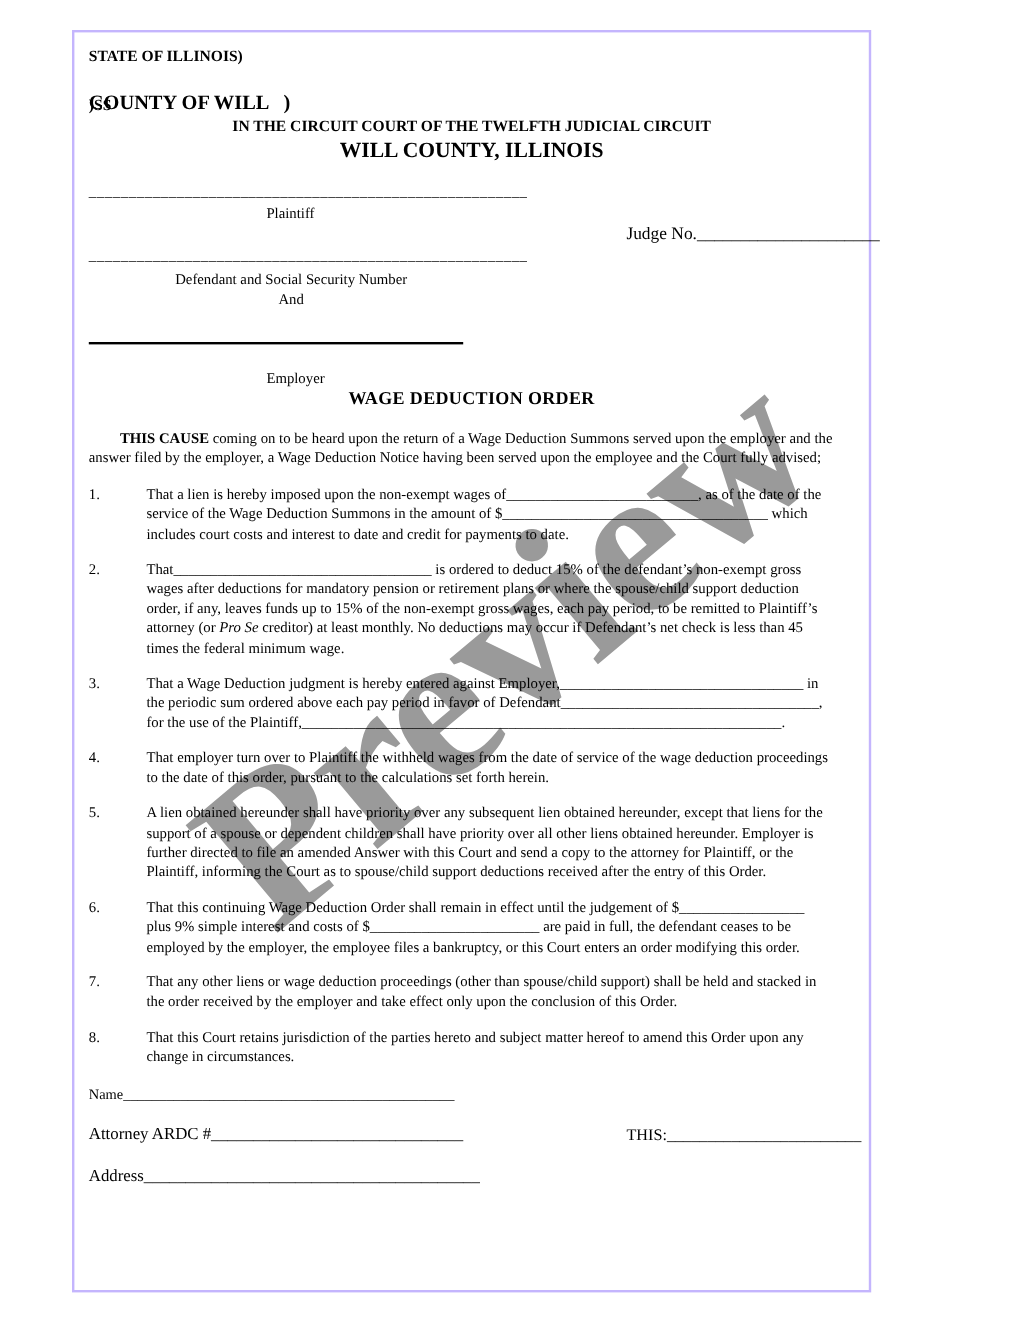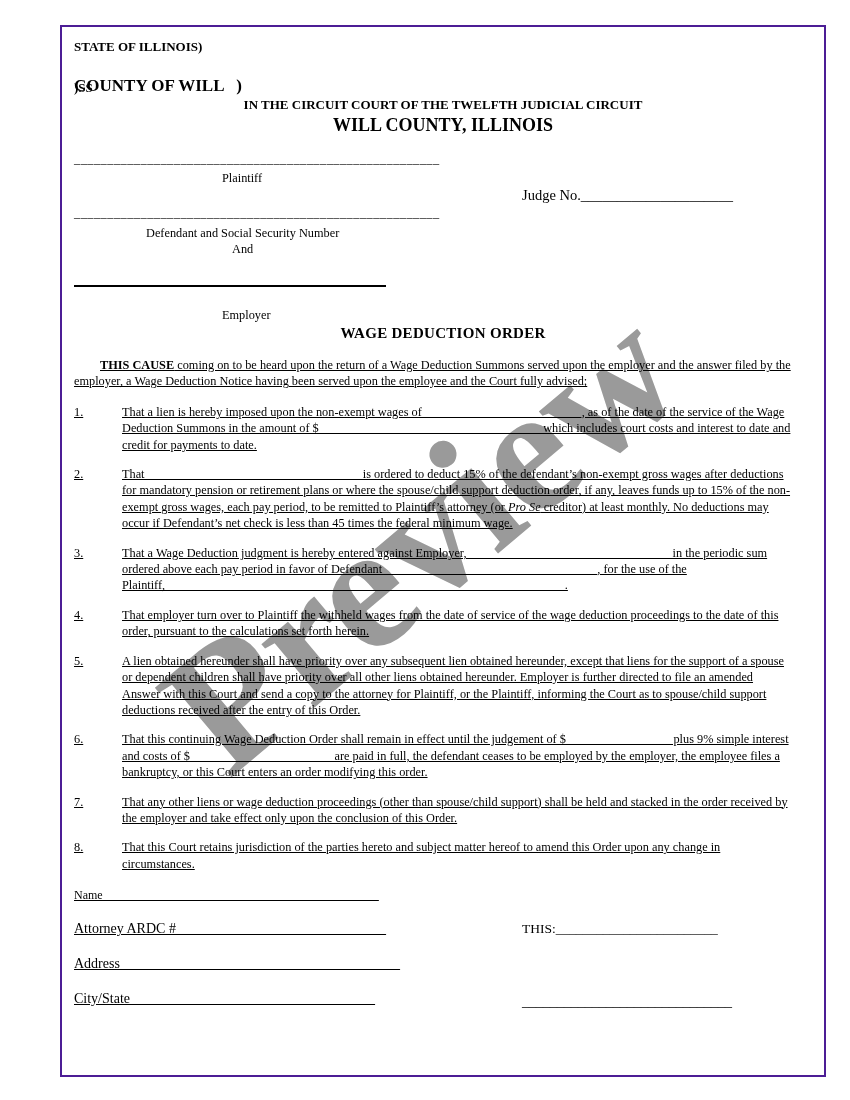--- a/index.html
+++ b/index.html
@@ -14,22 +14,22 @@
 
   .watermark {
     position:absolute; left:420px; top:540px; z-index:1;
     transform:translate(-50%,-50%) rotate(-40deg);
     font-size:180px; font-weight:bold; white-space:nowrap;
     color:#9a9a9a; font-family:"Liberation Serif", serif;
     letter-spacing:-2px;
   }
 
   .frame {
-    position:absolute; left:60px; top:25px; width:766px; height:1052px;
-    border:2px solid #4c1d95; z-index:2;text-decoration:underline;
+    position:absolute; left:60px; top:25px; width:666px; height:1052px;
+    border:2px solid #c4b5fd; z-index:2;
   }
   .content {
     position:relative; padding:12px 12px 0 12px; height:100%;
     font-size:12.3px; line-height:16.4px;
   }
 
   
   .caption { position:relative; height:300px; }
   .cap { position:absolute; white-space:pre; }
   .bold { font-weight:bold; }
@@ -146,19 +146,18 @@
 
       </div>
 
       <div class="footer">
         <div class="f-row f-name">Name______________________________________________</div>
 
         <div class="f-row f-attorney"><span>Attorney ARDC #______________________________</span><span class="f-date">THIS:________________________</span></div>
 
         <div class="f-row f-address">Address________________________________________</div>
 
-        <div class="f-row f-citystate"><span>City/State___________________________________</span><span class="f-jline">______________________________</span></div>
 
       </div>
 
     </div>
   </div>
 </div>
 
 </body></html>

